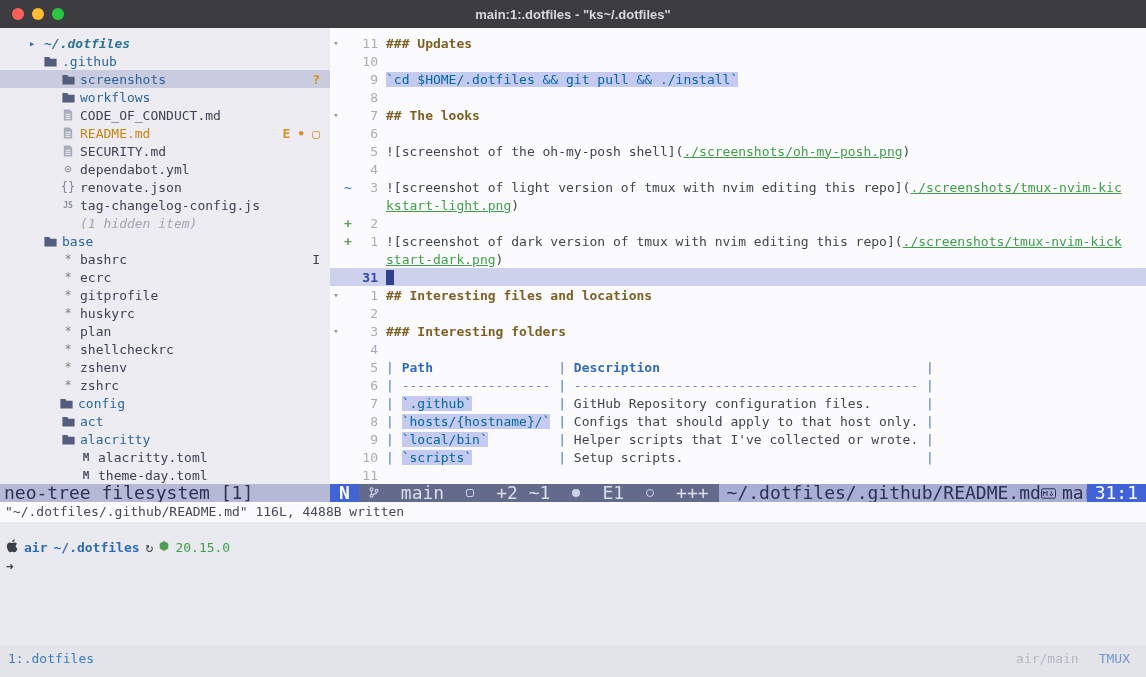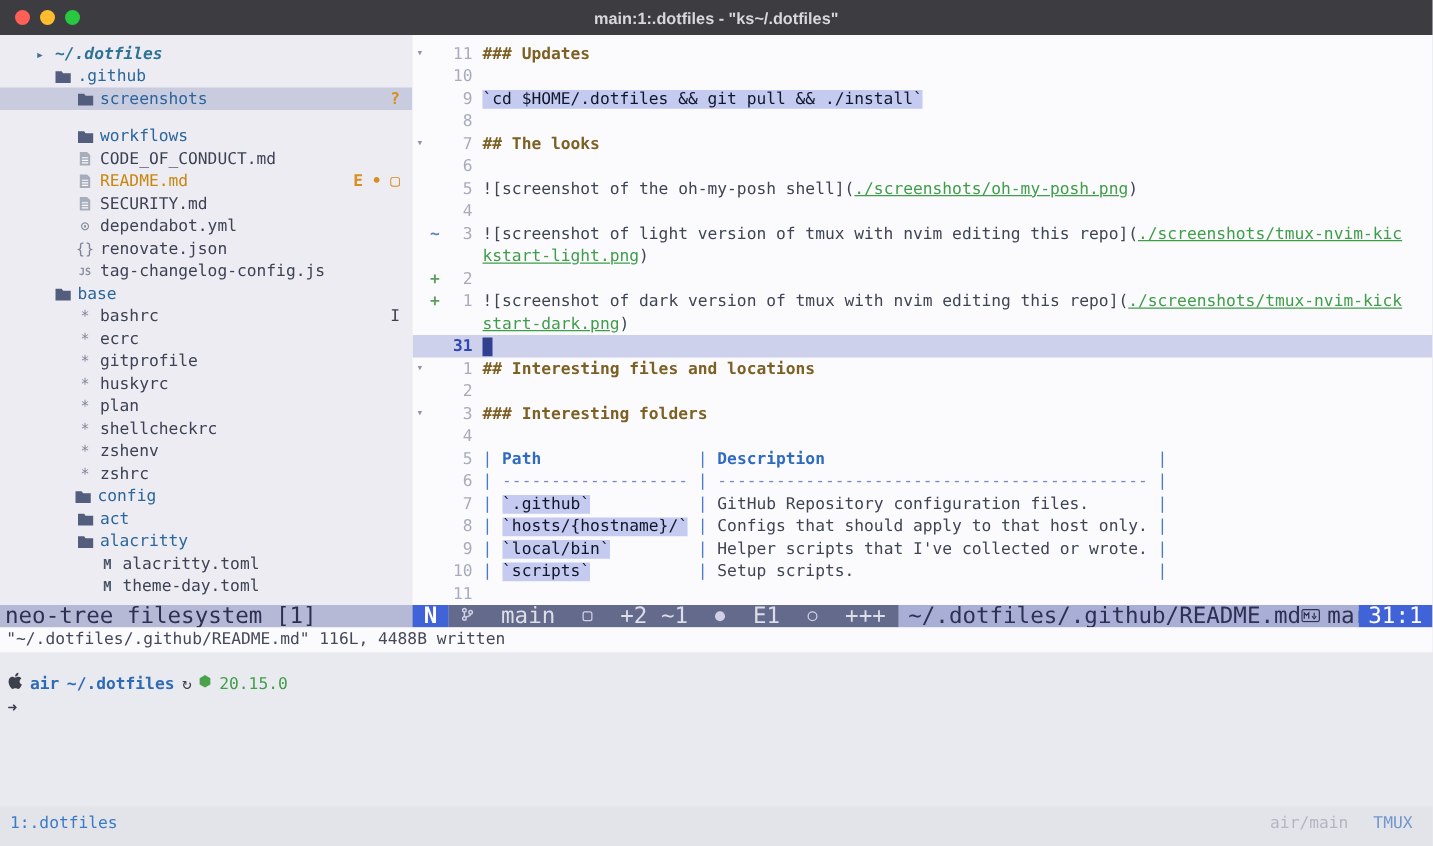--- a/index.html
+++ b/index.html
@@ -42,21 +42,21 @@
   .ed-row { height:18px; display:flex; align-items:center; }
   .ed-fold { flex:0 0 12px; text-align:center; color:#8f93a8; font-size:9px; }
   .ed-sign { flex:0 0 12px; text-align:center; font-weight:bold; }
   .sign-add { color:#5c9e5c; } .sign-chg { color:#5c82b8; }
   .ed-num { flex:0 0 24px; text-align:right; color:#a9abbc; margin-right:8px; }
   .ed-text { flex:1; white-space:pre; }
   .ed-row.cur { background:#cdd1ec; }
   .ed-row.cur .ed-num { color:#3048b0; font-weight:bold; }
   .sg-h { color:#7d6023; font-weight:bold; }
   .sg-t { color:#3f4554; }
-  .sg-c { background:#c4caf0; color:#0f172a;margin-top:16px; }
+  .sg-c { background:#c4caf0; color:#0369a1;margin-top:16px; }
   .sg-u { color:#3f9e49; text-decoration:underline; }
   .sg-p { color:#4a7bc8; }
   .sg-b { color:#2e6bc0; font-weight:bold; }
   .sg-d { color:#7b87c0; }
   .sg-k { background:#31418f; color:#31418f; }
 
   
   .statusrow { flex:0 0 18px; display:flex; font-size:18px; line-height:18px; overflow:hidden; }
   .nt-status { flex:0 0 330px; background:#b6b9d6; color:#2c3052; padding-left:4px; }
   .mode { background:#4163d8; color:#ffffff; font-weight:bold; padding:0 9px; }
@@ -101,38 +101,39 @@
 
   <div class="main-row">
     <div class="sidebar" id="sidebar">
         <div class="sb-row" style="padding-left: 24px;"><span class="sb-icon"><span class="g-arrow">▸</span></span><span class="lbl-root">~/.dotfiles</span></div>
         <div class="sb-row" style="padding-left: 42px;"><span class="sb-icon"><svg width="13" height="11" viewBox="0 0 16 13">
               <path d="M.5 1h6L8 3h7.5v9.5H.5z" fill="#535d7d"></path>
             </svg></span><span class="lbl-dir">.github</span></div>
         <div class="sb-row sel" style="padding-left: 60px;"><span class="sb-icon"><svg width="13" height="11" viewBox="0 0 16 13">
               <path d="M.5 1h6L8 3h7.5v9.5H.5z" fill="#535d7d"></path>
             </svg></span><span class="lbl-dir">screenshots</span><span class="sb-badges"><span class="bdg-orange">?</span></span></div>
-        <div class="sb-row" style="padding-left: 60px; margin-top: 12px;"><span class="sb-icon"><svg width="13" height="11" viewBox="0 0 16 13">
+        <div class="sb-row" style="padding-left: 60px;"><span class="sb-icon"><svg width="13" height="11" viewBox="0 0 16 13">
               <path d="M.5 1h6L8 3h7.5v9.5H.5z" fill="#535d7d"></path>
             </svg></span><span class="lbl-dir">workflows</span></div>
         <div class="sb-row" style="padding-left: 60px;"><span class="sb-icon"><svg width="10" height="12" viewBox="0 0 12 14">
               <path d="M1 .5h7l3 3v10H1z" fill="#a8adbd"></path>
               <path d="M3 6h6M3 8.5h6M3 11h6" stroke="#fbfbfd" stroke-width="1.1"></path>
             </svg></span><span class="lbl-file">CODE_OF_CONDUCT.md</span></div>
         <div class="sb-row" style="padding-left: 60px;"><span class="sb-icon"><svg width="10" height="12" viewBox="0 0 12 14">
               <path d="M1 .5h7l3 3v10H1z" fill="#a8adbd"></path>
               <path d="M3 6h6M3 8.5h6M3 11h6" stroke="#fbfbfd" stroke-width="1.1"></path>
             </svg></span><span class="lbl-readme">README.md</span><span class="sb-badges"><span class="bdg-orange">E</span><span class="bdg-orange">•</span><span class="bdg-orange">▢</span></span></div>
         <div class="sb-row" style="padding-left: 60px;"><span class="sb-icon"><svg width="10" height="12" viewBox="0 0 12 14">
               <path d="M1 .5h7l3 3v10H1z" fill="#a8adbd"></path>
               <path d="M3 6h6M3 8.5h6M3 11h6" stroke="#fbfbfd" stroke-width="1.1"></path>
             </svg></span><span class="lbl-file">SECURITY.md</span></div>
         <div class="sb-row" style="padding-left: 60px;"><span class="sb-icon"><span class="ic-txt">⊙</span></span><span class="lbl-file">dependabot.yml</span></div>
         <div class="sb-row" style="padding-left: 60px;"><span class="sb-icon"><span class="ic-txt">{}</span></span><span class="lbl-file">renovate.json</span></div>
         <div class="sb-row" style="padding-left: 60px;"><span class="sb-icon"><span class="ic-js">JS</span></span><span class="lbl-file">tag-changelog-config.js</span></div>
+        <div class="sb-row" style="padding-left: 60px;"><span class="sb-icon"></span><span class="lbl-hidden">(1 hidden item)</span></div>
         <div class="sb-row" style="padding-left: 42px;"><span class="sb-icon"><svg width="13" height="11" viewBox="0 0 16 13">
               <path d="M.5 1h6L8 3h7.5v9.5H.5z" fill="#535d7d"></path>
             </svg></span><span class="lbl-dir">base</span></div>
         <div class="sb-row" style="padding-left: 60px;"><span class="sb-icon"><span class="ic-txt">*</span></span><span class="lbl-file">bashrc</span><span class="sb-badges"><span class="bdg-dark">I</span></span></div>
         <div class="sb-row" style="padding-left: 60px;"><span class="sb-icon"><span class="ic-txt">*</span></span><span class="lbl-file">ecrc</span></div>
         <div class="sb-row" style="padding-left: 60px;"><span class="sb-icon"><span class="ic-txt">*</span></span><span class="lbl-file">gitprofile</span></div>
         <div class="sb-row" style="padding-left: 60px;"><span class="sb-icon"><span class="ic-txt">*</span></span><span class="lbl-file">huskyrc</span></div>
         <div class="sb-row" style="padding-left: 60px;"><span class="sb-icon"><span class="ic-txt">*</span></span><span class="lbl-file">plan</span></div>
         <div class="sb-row" style="padding-left: 60px;"><span class="sb-icon"><span class="ic-txt">*</span></span><span class="lbl-file">shellcheckrc</span></div>
         <div class="sb-row" style="padding-left: 60px;"><span class="sb-icon"><span class="ic-txt">*</span></span><span class="lbl-file">zshenv</span></div>

